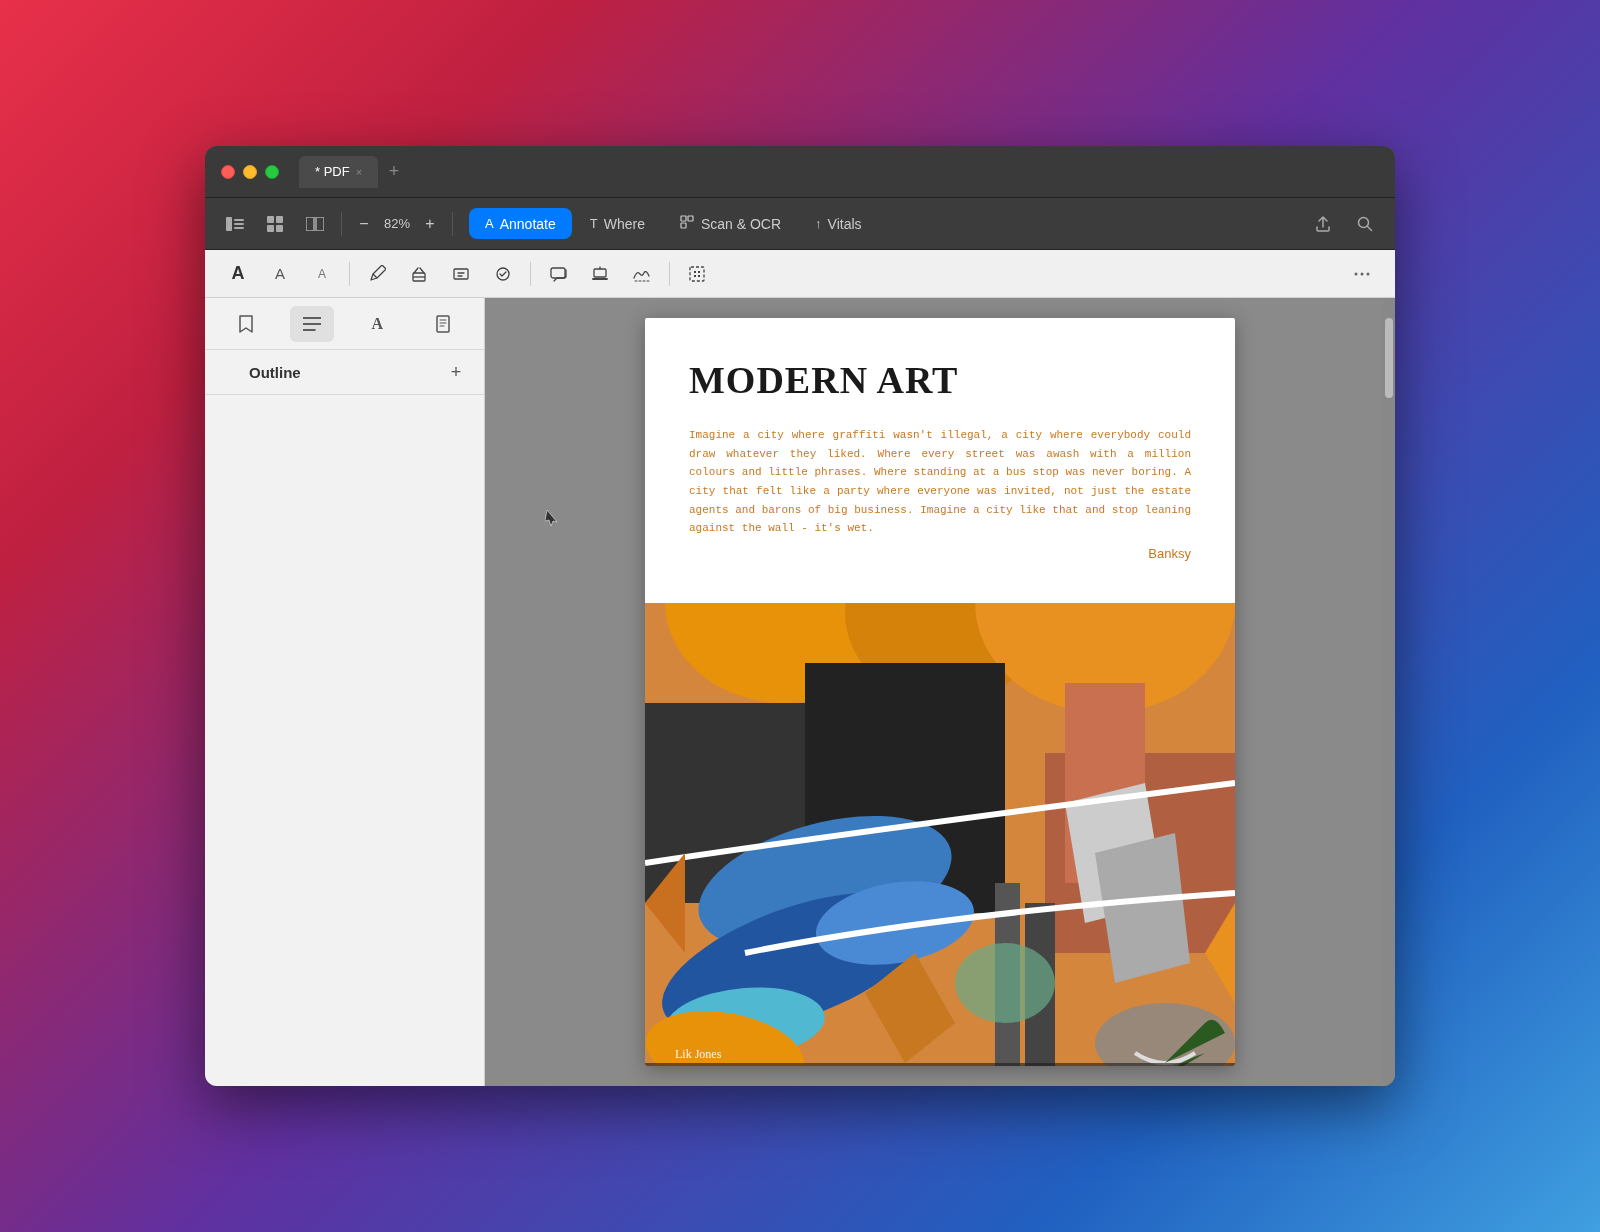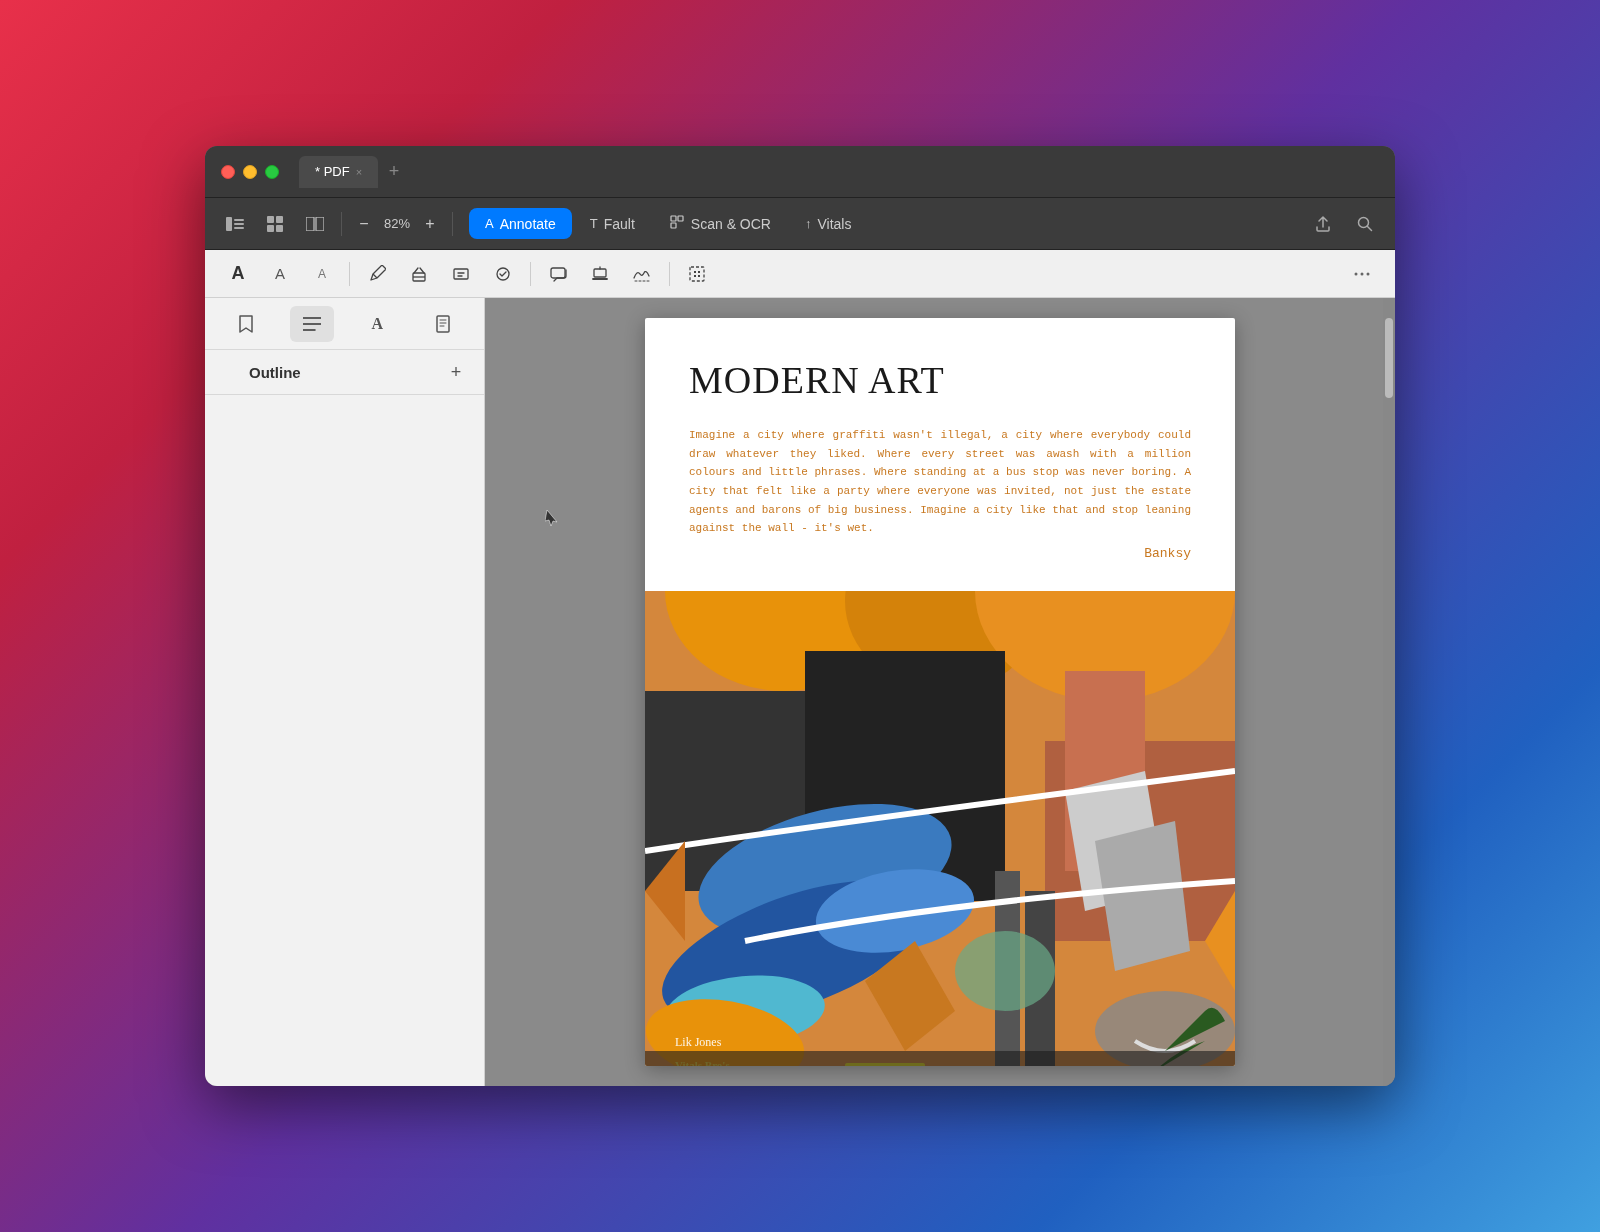--- a/index.html
+++ b/index.html
@@ -308,40 +308,40 @@
       box-shadow: 0 4px 20px rgba(0,0,0,0.3);
       border-radius: 2px;
       overflow: hidden;
       min-height: 700px;
     }
     .pdf-page-content {
       padding: 40px 44px 30px;
     }
     .pdf-title {
       font-size: 38px;
-      font-weight: 400;
+      font-weight: 700;
       color: #1a1a1a;
       margin-bottom: 24px;
       font-family: Georgia, serif;
       letter-spacing: 1px;
     }
     .pdf-quote {
       font-size: 11px;
       color: #c87820;
       line-height: 1.7;
       text-align: justify;
       margin-bottom: 8px;
       font-family: 'Courier New', monospace;
     }
     .pdf-attribution {
       text-align: right;
       color: #c87820;
       font-size: 13px;
-      font-family: Liberation Mono, monospace;
-      margin-bottom: 0;
+      font-family: Liberation Sans, sans-serif;
+      margin-bottom: 12px;
     }
     
     .art-canvas {
       width: 100%;
       height: 490px;
       position: relative;
     }
   </style>
 </head>
 <body>
@@ -398,21 +398,21 @@
     </div>
     <div class="toolbar-sep"></div>
 
     <div class="mode-tabs">
       <button class="mode-tab active">
         <span class="mode-tab-icon">A</span>
         <span>Annotate</span>
       </button>
       <button class="mode-tab">
         <span class="mode-tab-icon">T</span>
-        <span>Fault</span>
+        <span>Where</span>
       </button>
       <button class="mode-tab">
         <span class="mode-tab-icon">
           <svg width="16" height="16" viewBox="0 0 16 16" fill="none">
             <rect x="2" y="2" width="5" height="5" rx="0.5" fill="none" stroke="#ccc" stroke-width="1.2"></rect>
             <rect x="9" y="2" width="5" height="5" rx="0.5" fill="none" stroke="#ccc" stroke-width="1.2"></rect>
             <rect x="2" y="9" width="5" height="5" rx="0.5" fill="none" stroke="#ccc" stroke-width="1.2"></rect>
           </svg>
         </span>
         <span>Scan &amp; OCR</span>

